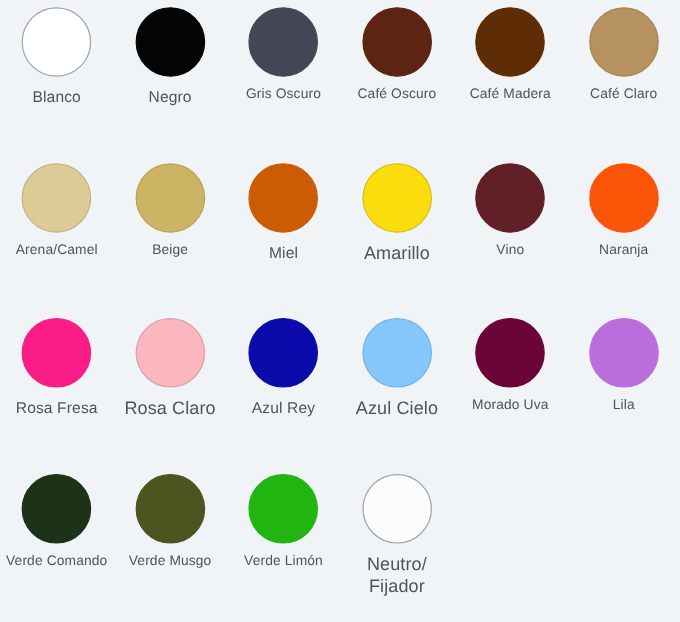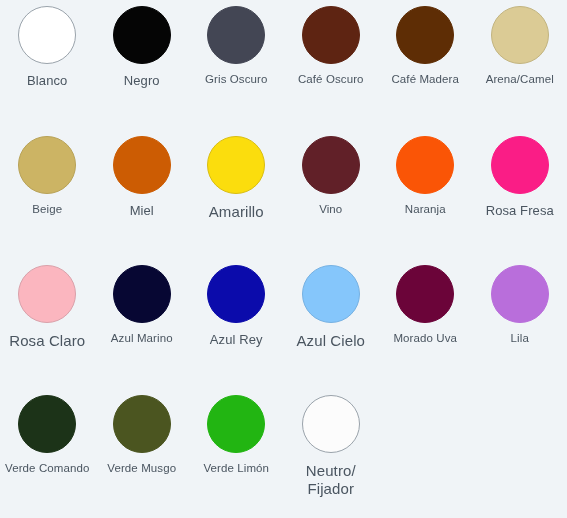--- a/index.html
+++ b/index.html
@@ -72,20 +72,24 @@
     </div>
     <div class="swatch-cell">
       <div class="swatch-dot" style="background: rgb(94, 36, 18); border: 1px solid rgb(94, 36, 18);"></div>
       <div class="swatch-label lbl-md" style="color: rgb(74, 85, 96);">Café Oscuro</div>
     </div>
     <div class="swatch-cell">
       <div class="swatch-dot" style="background: rgb(94, 45, 5); border: 1px solid rgb(94, 45, 5);"></div>
       <div class="swatch-label lbl-md" style="color: rgb(74, 85, 96);">Café Madera</div>
     </div>
     <div class="swatch-cell">
+      <div class="swatch-dot" style="background: rgb(181, 146, 96); border: 1px solid rgb(165, 131, 79);"></div>
+      <div class="swatch-label lbl-md" style="color: rgb(74, 85, 96);">Café Claro</div>
+    </div>
+    <div class="swatch-cell">
       <div class="swatch-dot" style="background: rgb(219, 203, 149); border: 1px solid rgb(194, 180, 128);"></div>
       <div class="swatch-label lbl-md" style="color: rgb(74, 85, 96);">Arena/Camel</div>
     </div>
     <div class="swatch-cell">
       <div class="swatch-dot" style="background: rgb(204, 180, 100); border: 1px solid rgb(184, 162, 87);"></div>
       <div class="swatch-label lbl-md" style="color: rgb(74, 85, 96);">Beige</div>
     </div>
     <div class="swatch-cell">
       <div class="swatch-dot" style="background: rgb(204, 92, 3); border: 1px solid rgb(204, 92, 3);"></div>
       <div class="swatch-label lbl-lg" style="color: rgb(74, 85, 96);">Miel</div>
@@ -102,24 +106,20 @@
       <div class="swatch-dot" style="background: rgb(250, 85, 6); border: 1px solid rgb(250, 85, 6);"></div>
       <div class="swatch-label lbl-md" style="color: rgb(74, 85, 96);">Naranja</div>
     </div>
     <div class="swatch-cell">
       <div class="swatch-dot" style="background: rgb(250, 29, 134); border: 1px solid rgb(250, 29, 134);"></div>
       <div class="swatch-label lbl-lg" style="color: rgb(74, 85, 96);">Rosa Fresa</div>
     </div>
     <div class="swatch-cell">
       <div class="swatch-dot" style="background: rgb(251, 182, 191); border: 1px solid rgb(217, 161, 170);"></div>
       <div class="swatch-label lbl-sm" style="color: rgb(74, 85, 96);">Rosa Claro</div>
-    </div>
-    <div class="swatch-cell">
-      <div class="swatch-dot" style="background: rgb(7, 7, 51); border: 1px solid rgb(7, 7, 51);"></div>
-      <div class="swatch-label lbl-md" style="color: rgb(74, 85, 96);">Azul Marino</div>
     </div>
     <div class="swatch-cell">
       <div class="swatch-dot" style="background: rgb(11, 11, 171); border: 1px solid rgb(11, 11, 171);"></div>
       <div class="swatch-label lbl-lg" style="color: rgb(74, 85, 96);">Azul Rey</div>
     </div>
     <div class="swatch-cell">
       <div class="swatch-dot" style="background: rgb(133, 198, 251); border: 1px solid rgb(118, 177, 226);"></div>
       <div class="swatch-label lbl-sm" style="color: rgb(74, 85, 96);">Azul Cielo</div>
     </div>
     <div class="swatch-cell">

